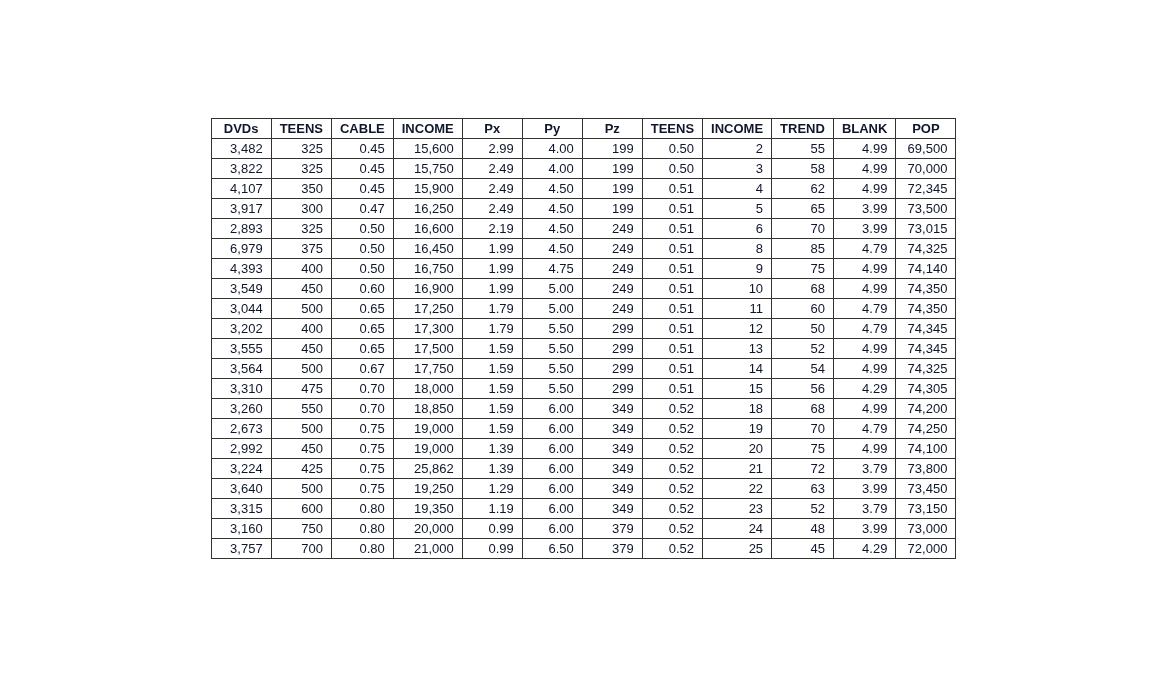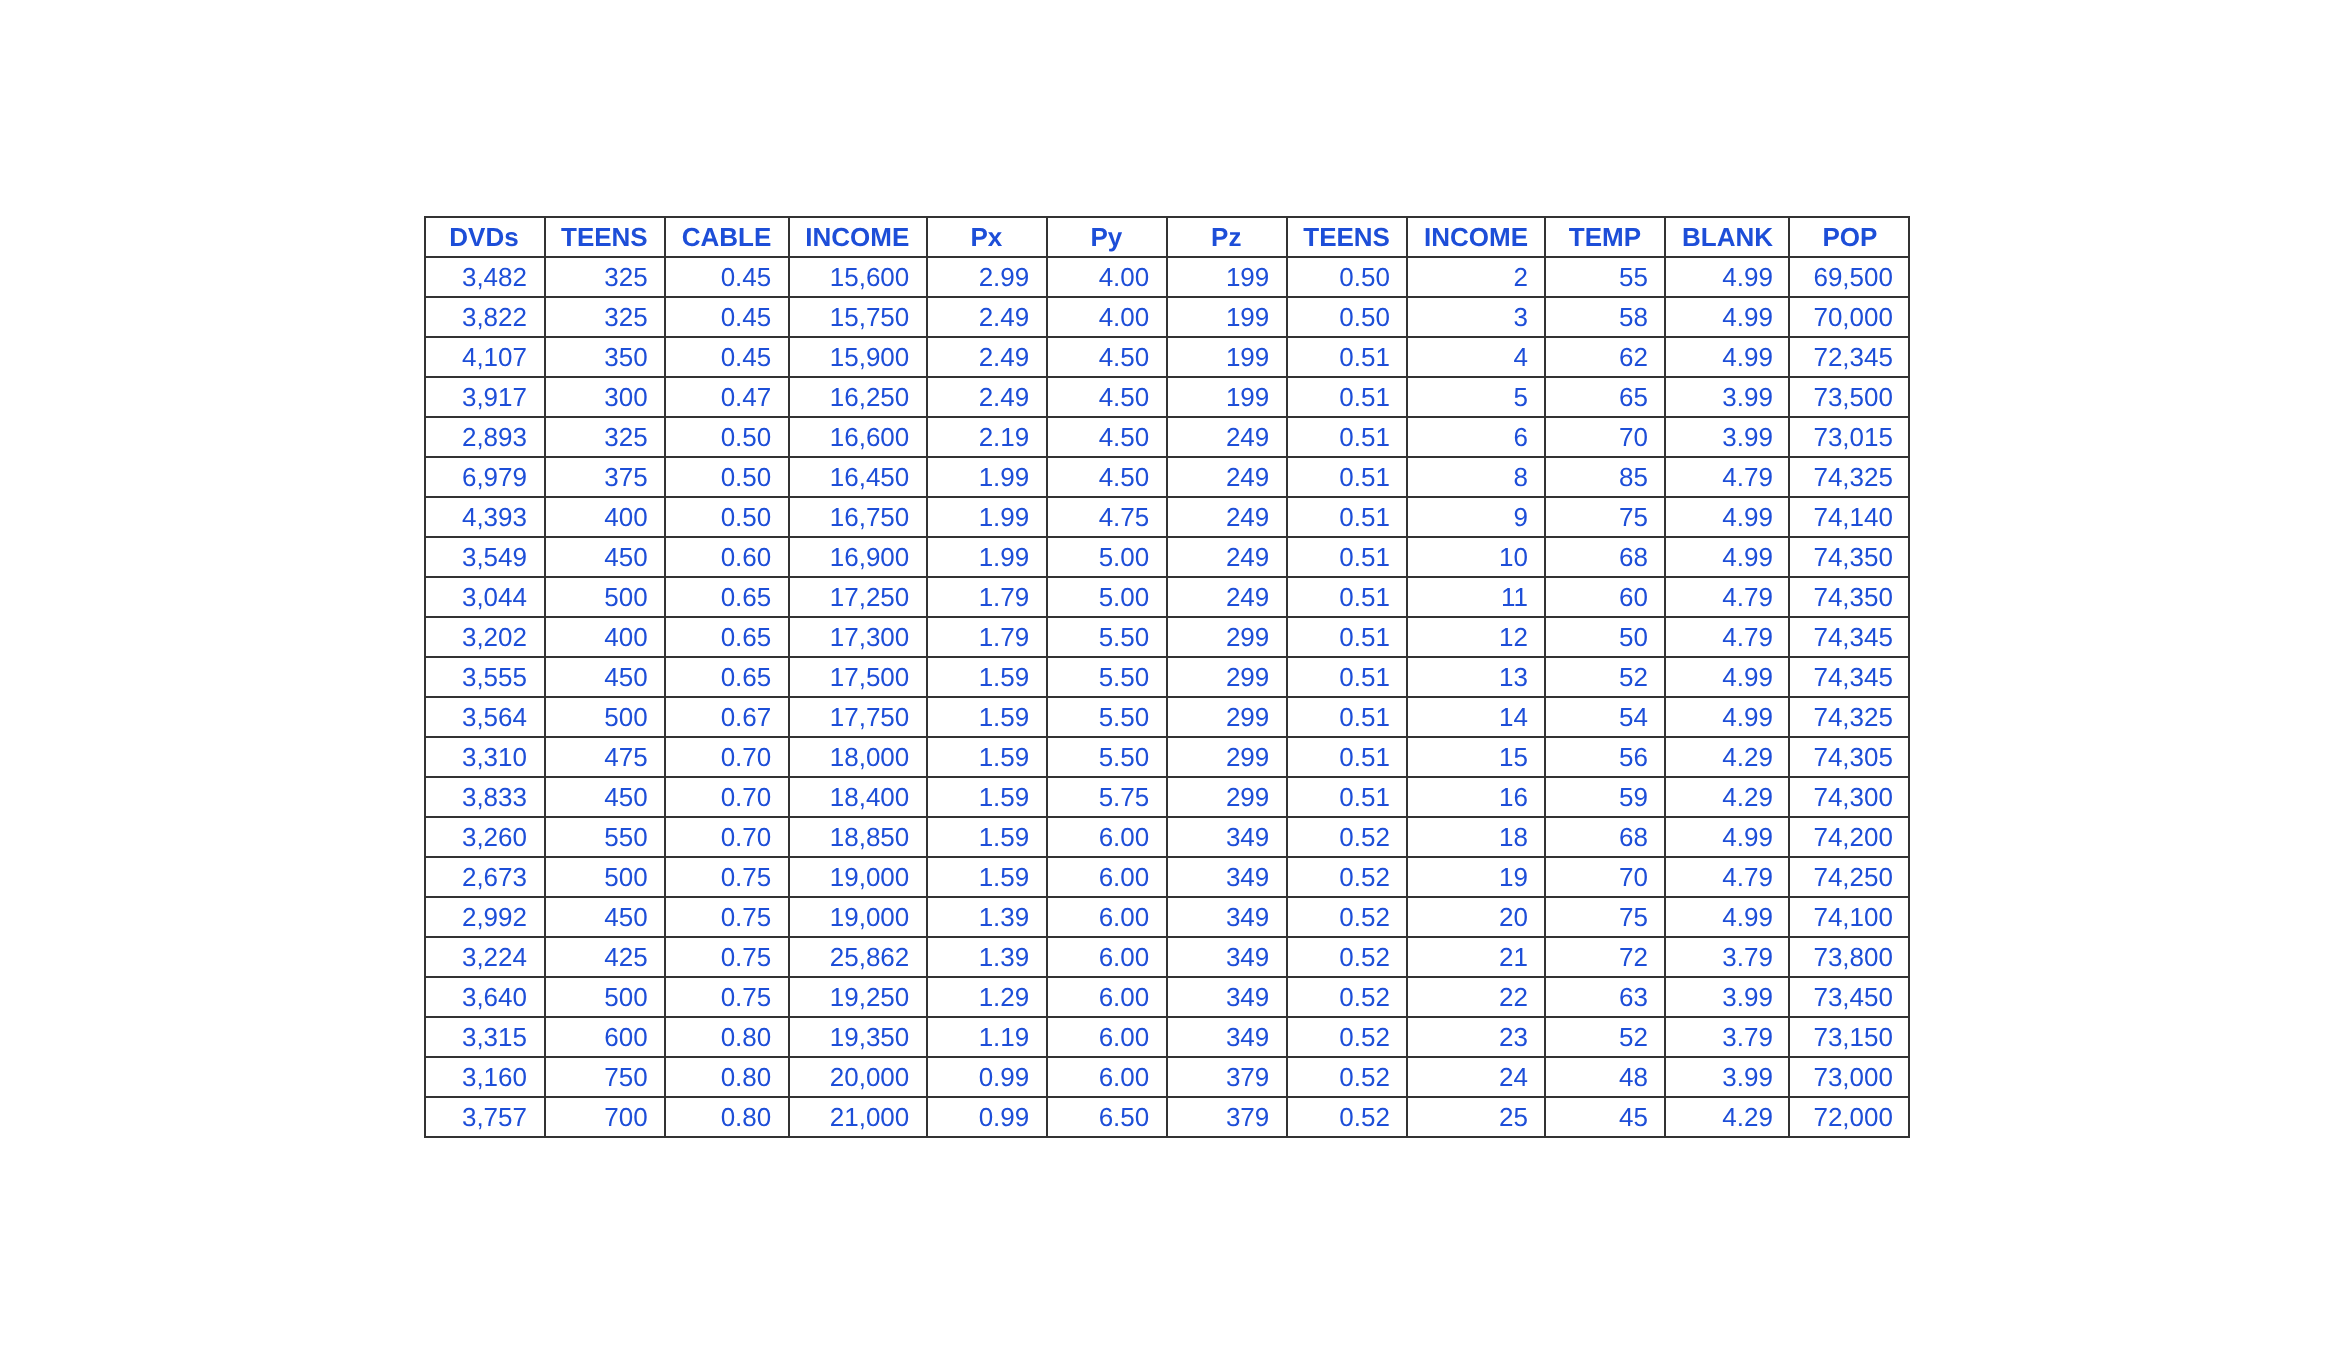--- a/index.html
+++ b/index.html
@@ -11,21 +11,21 @@
       justify-content: center;
       align-items: center;
       min-height: 676px;
       width: 1167px;
     }
     .table-wrapper {
       padding: 20px;
     }
     table {
       border-collapse: collapse;
-      color: #1d4ed8;
+      color: #0f172a;
     }
     th, td {
       border: 1px solid #333;
       padding: 2px 8px;
       text-align: right;
       white-space: nowrap;
       min-width: 60px;
     }
     th {
       font-weight: bold;
@@ -45,21 +45,21 @@
       <tr id="header-row">
       <th>DVDs</th>
           <th>TEENS</th>
           <th>CABLE</th>
           <th>INCOME</th>
           <th>Px</th>
           <th>Py</th>
           <th>Pz</th>
           <th>TEENS</th>
           <th>INCOME</th>
-          <th>TEMP</th>
+          <th>TREND</th>
           <th>BLANK</th>
           <th>POP</th>
         </tr>
     </thead>
     <tbody id="table-body">
         <tr>
           <td>3,482</td>
           <td>325</td>
           <td>0.45</td>
           <td>15,600</td>
@@ -234,34 +234,20 @@
           <td>1.59</td>
           <td>5.50</td>
           <td>299</td>
           <td>0.51</td>
           <td>15</td>
           <td>56</td>
           <td>4.29</td>
           <td>74,305</td>
         </tr>
         <tr>
-          <td>3,833</td>
-          <td>450</td>
-          <td>0.70</td>
-          <td>18,400</td>
-          <td>1.59</td>
-          <td>5.75</td>
-          <td>299</td>
-          <td>0.51</td>
-          <td>16</td>
-          <td>59</td>
-          <td>4.29</td>
-          <td>74,300</td>
-        </tr>
-        <tr>
           <td>3,260</td>
           <td>550</td>
           <td>0.70</td>
           <td>18,850</td>
           <td>1.59</td>
           <td>6.00</td>
           <td>349</td>
           <td>0.52</td>
           <td>18</td>
           <td>68</td>

